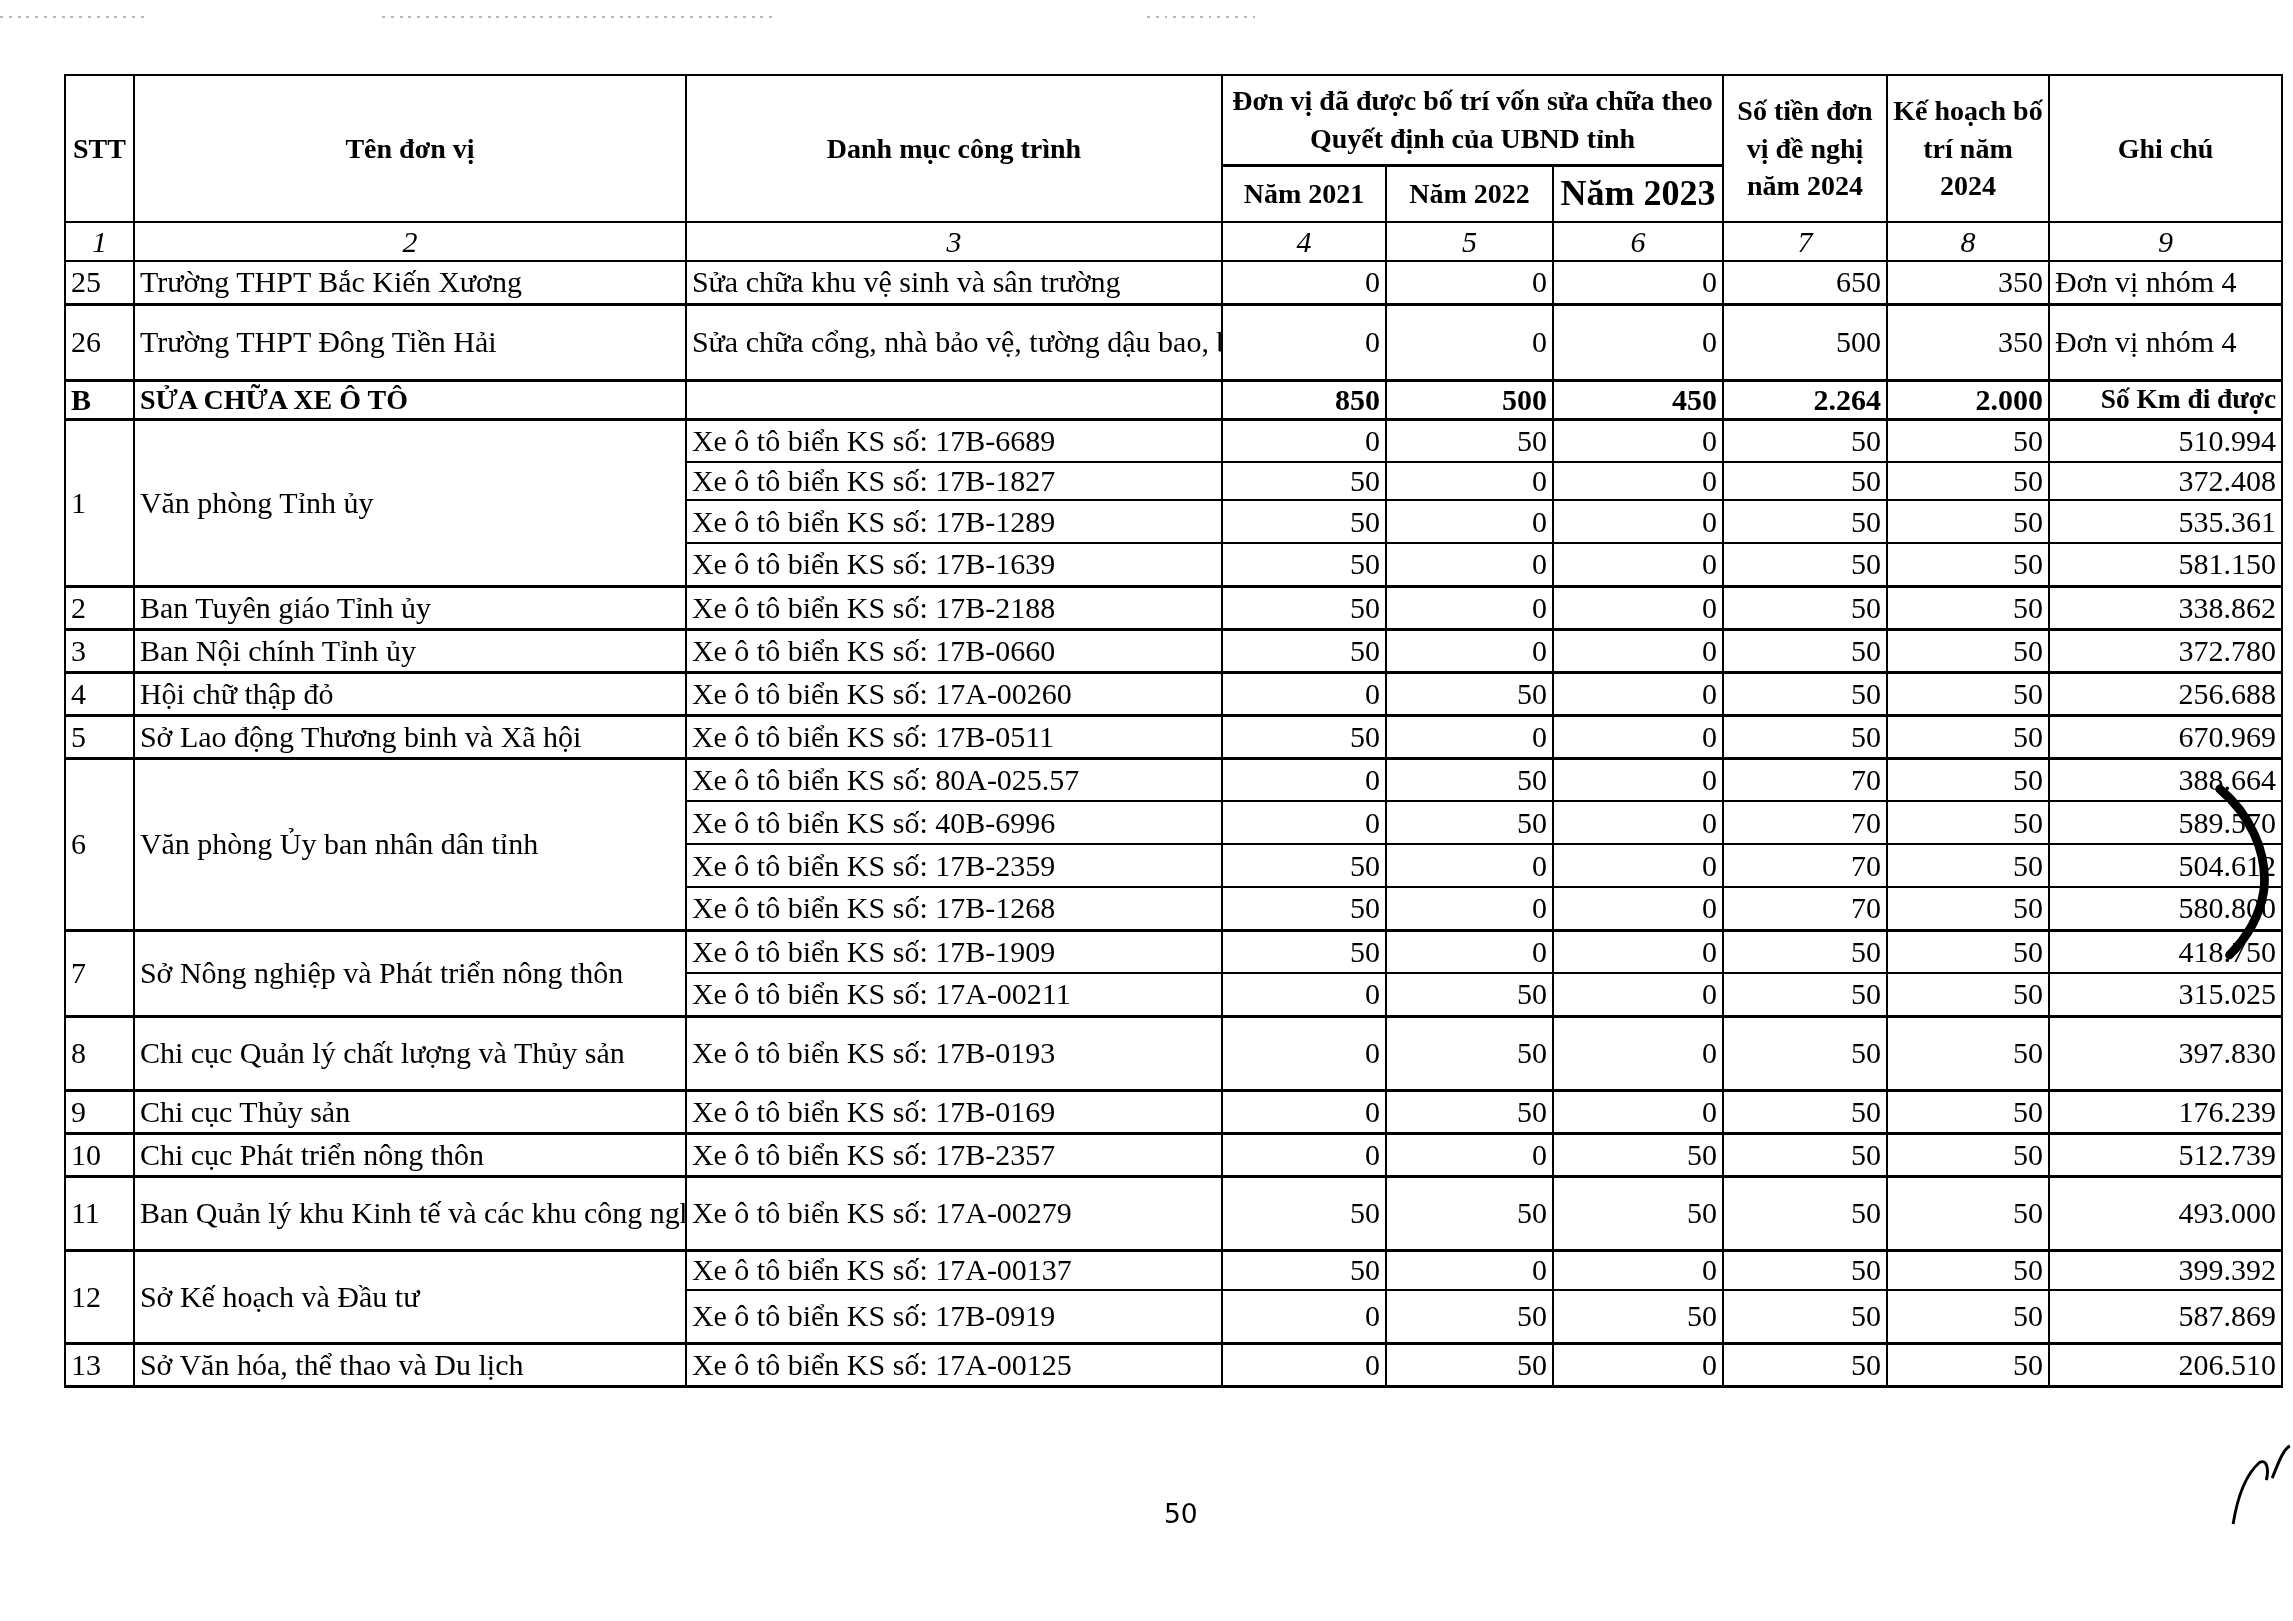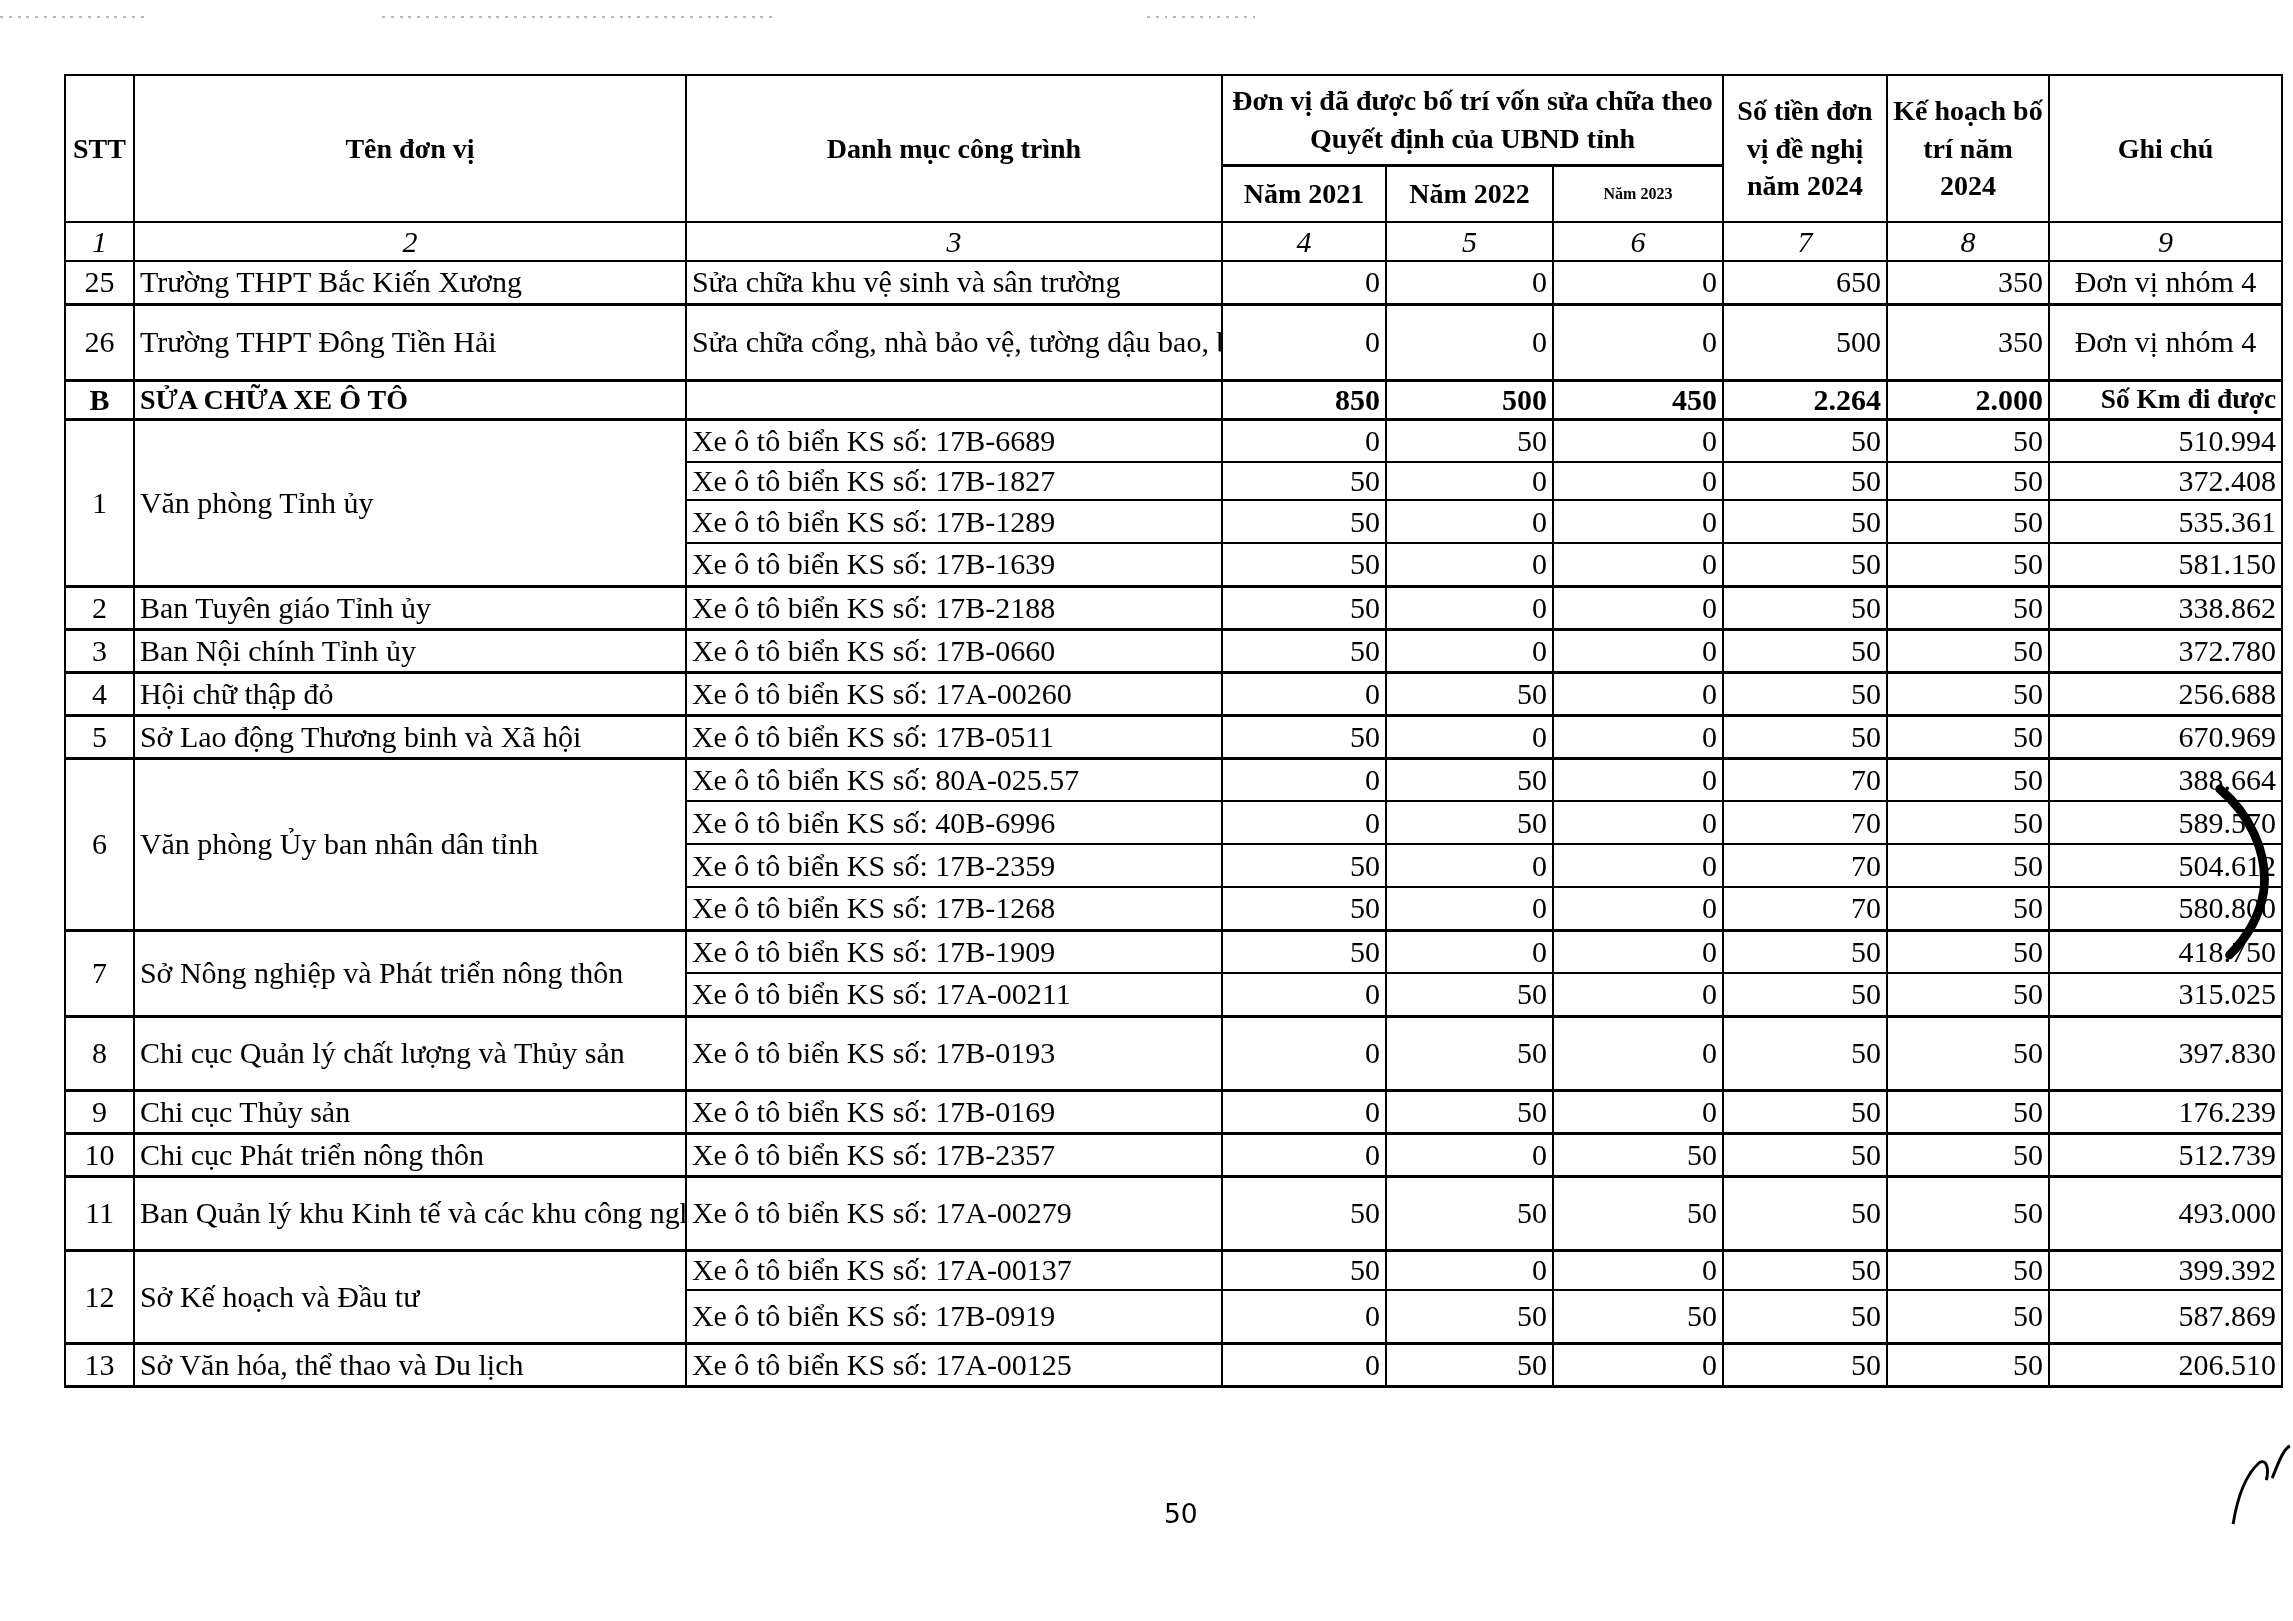--- a/index.html
+++ b/index.html
@@ -4,21 +4,21 @@
 <style>
   html, body { margin:0; padding:0; background:#ffffff; }
   body { width:2294px; height:1621px; position:relative; overflow:hidden;
          font-family:"Liberation Serif", "DejaVu Serif", serif; color:#000; }
   .scanline { position:absolute; top:15.7px; height:2px; background:repeating-linear-gradient(90deg,#888 0 2.9px,transparent 2.9px 8.8px); opacity:.6; }
   table.doc { position:absolute; left:64px; top:74px; border-collapse:collapse; table-layout:fixed; width:2215px; }
   table.doc td, table.doc th { border:2px solid #000; padding:0 4.9px; font-size:30px; line-height:1.2; vertical-align:middle; overflow:hidden; white-space:nowrap; }
   table.doc th { font-weight:bold; text-align:center; font-size:28px; white-space:normal; line-height:1.35;margin-left:44px; }
   .hdr-top th { border-top:3.9px solid #000; }
   .idx td { font-style:italic; text-align:center; height:37px; border-top:3.9px solid #000; border-bottom:3.9px solid #000; font-size:30px; }
-  td.c { text-align:center; }
+  td.c { }
   td.r { text-align:right; padding-right:2.9px; }
   td.l { text-align:left; }
   td.wrap { white-space:normal; line-height:1.3; }
   tr.sec td { font-weight:bold; }
   tr.sec td.sec-title { font-size:28px; }
   tr.grp-start td { border-top:3.9px solid #000; }
   tr.last td { border-bottom:3.9px solid #000; }
   .pageno { position:absolute; left:1164px; top:1498px; font-family:"DejaVu Sans", sans-serif; font-size:26.5px; }
   .stamp { position:absolute; pointer-events:none; }
 </style>
@@ -47,21 +47,21 @@
       <th rowspan="2">Tên đơn vị</th>
       <th rowspan="2">Danh mục công trình</th>
       <th colspan="3" style="border-bottom:3.9px solid #000">Đơn vị đã được bố trí vốn sửa chữa theo Quyết định của UBND tỉnh</th>
       <th rowspan="2">Số tiền đơn vị đề nghị năm 2024</th>
       <th rowspan="2">Kế hoạch bố trí  năm 2024</th>
       <th rowspan="2">Ghi chú</th>
     </tr>
     <tr style="height:57px">
       <th style="font-size:28px">Năm 2021</th>
       <th style="font-size:28px">Năm 2022</th>
-      <th style="font-size:16px">Năm 2023</th>
+      <th style="font-size:36px">Năm 2023</th>
     </tr>
   </thead>
   <tbody id="tbody">
     <tr class="idx">
       <td>1</td>
       <td>2</td>
       <td>3</td>
       <td>4</td>
       <td>5</td>
       <td>6</td>

